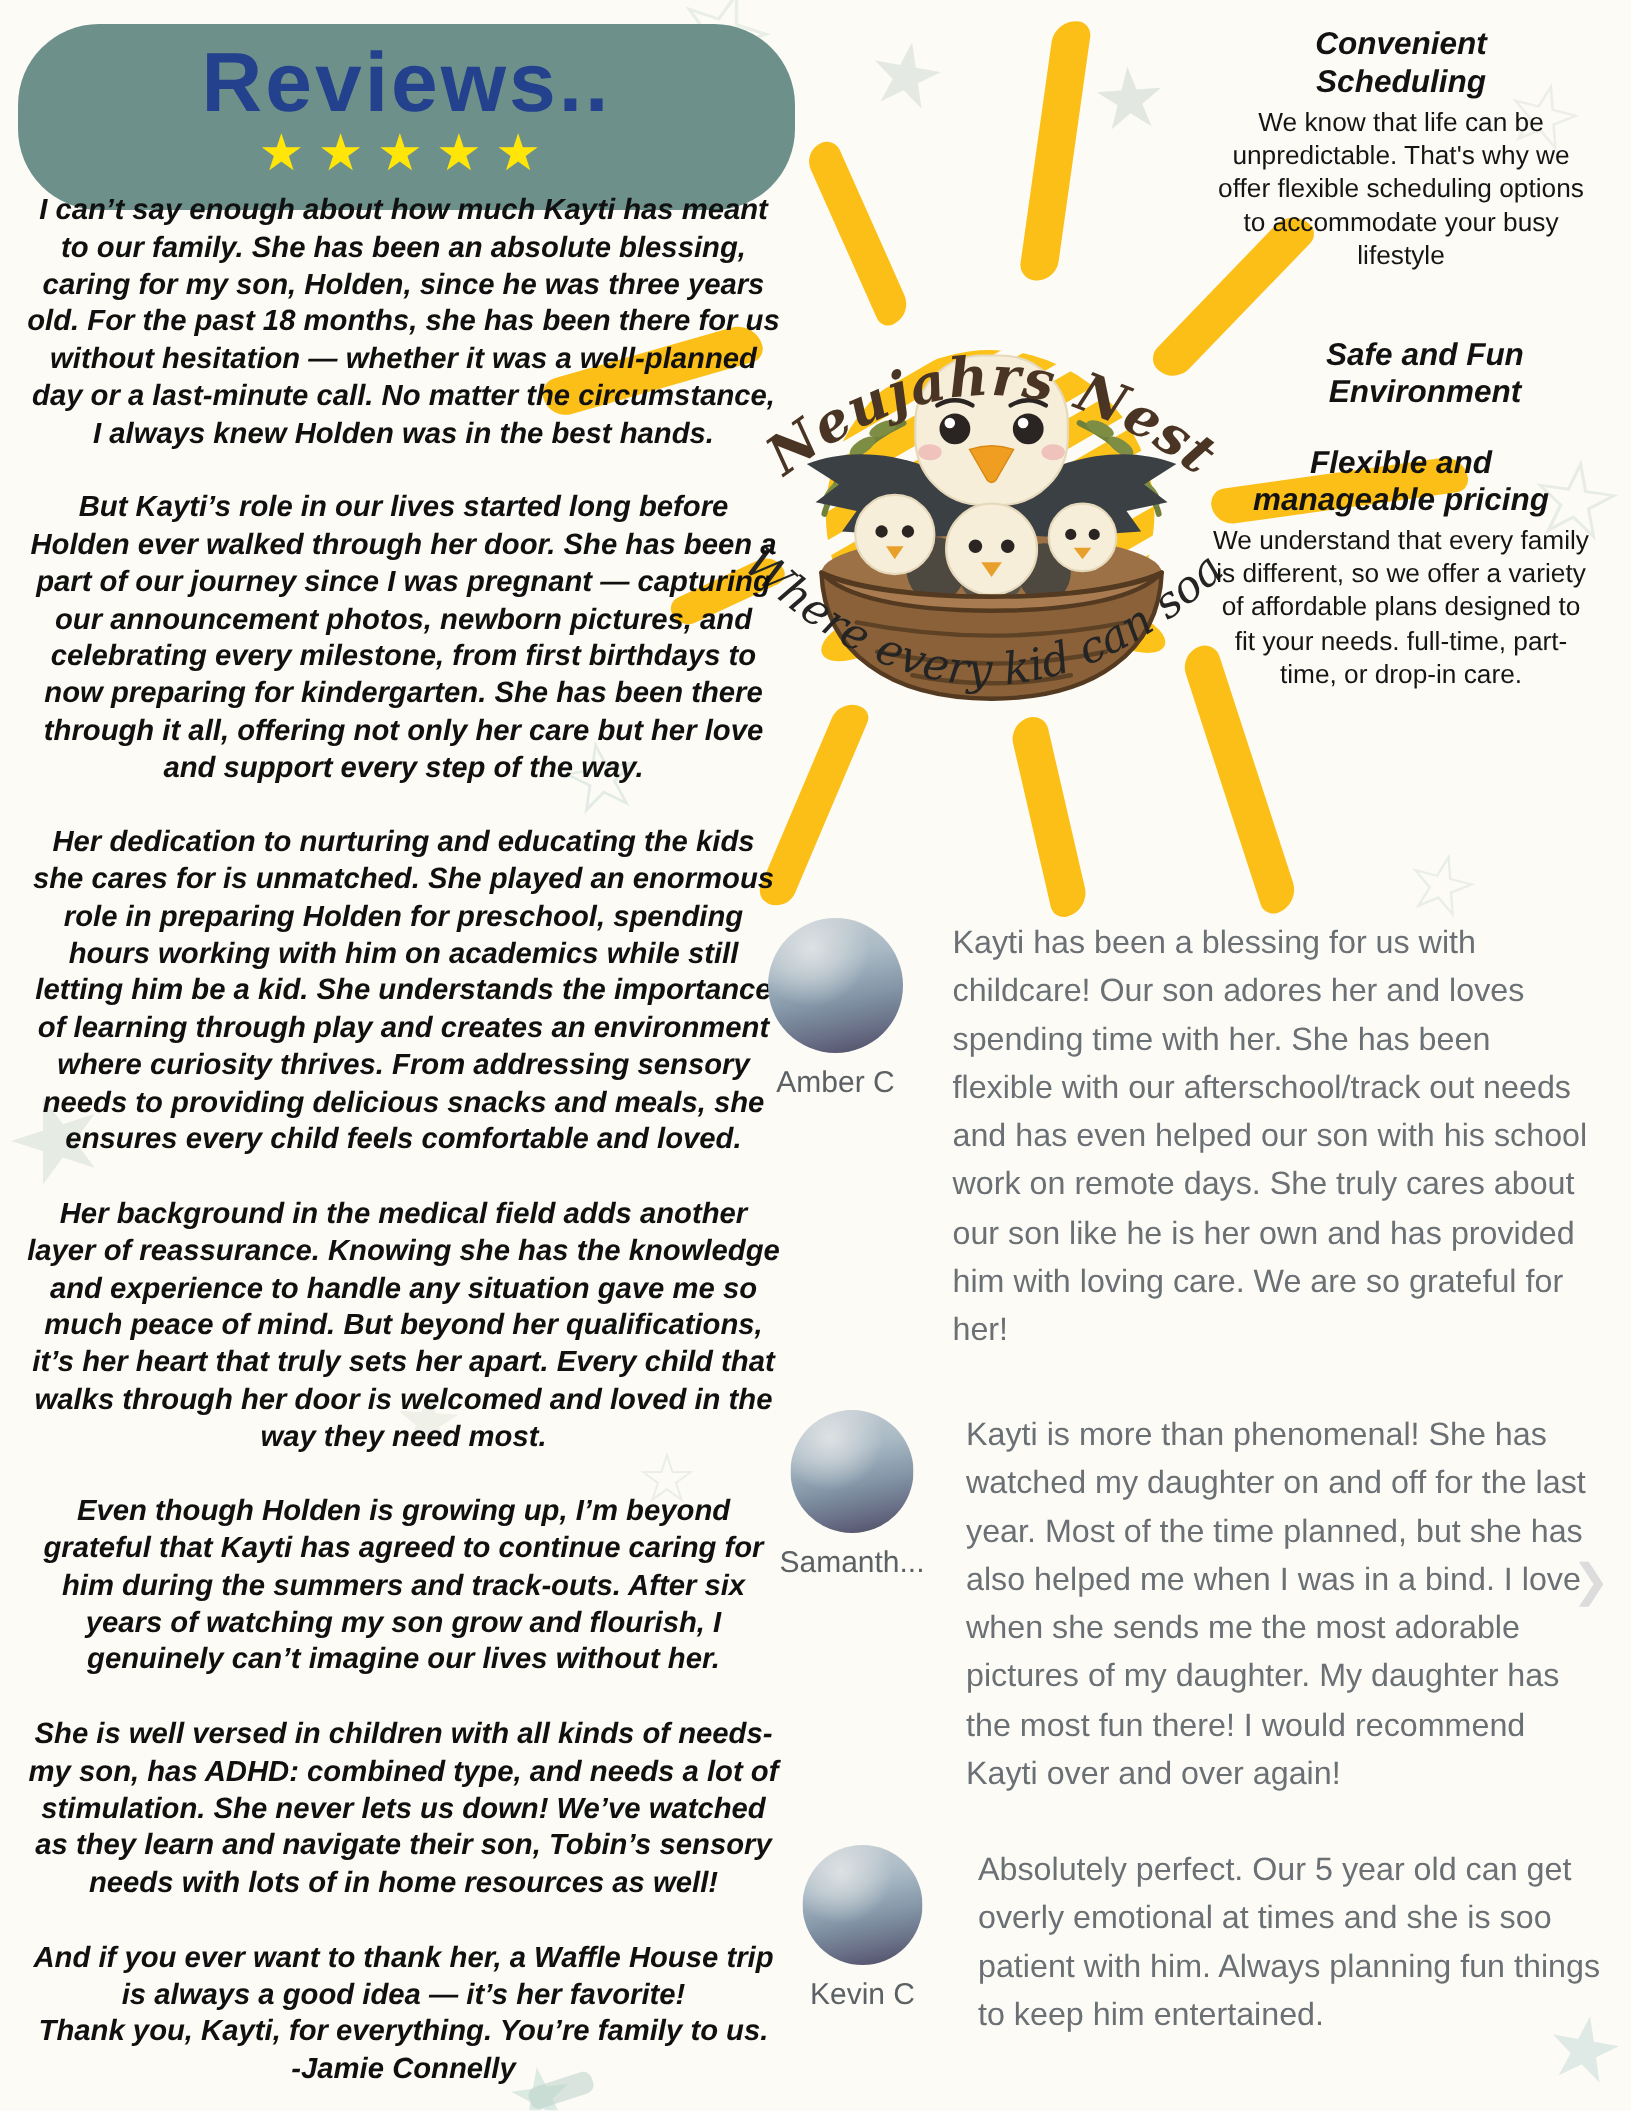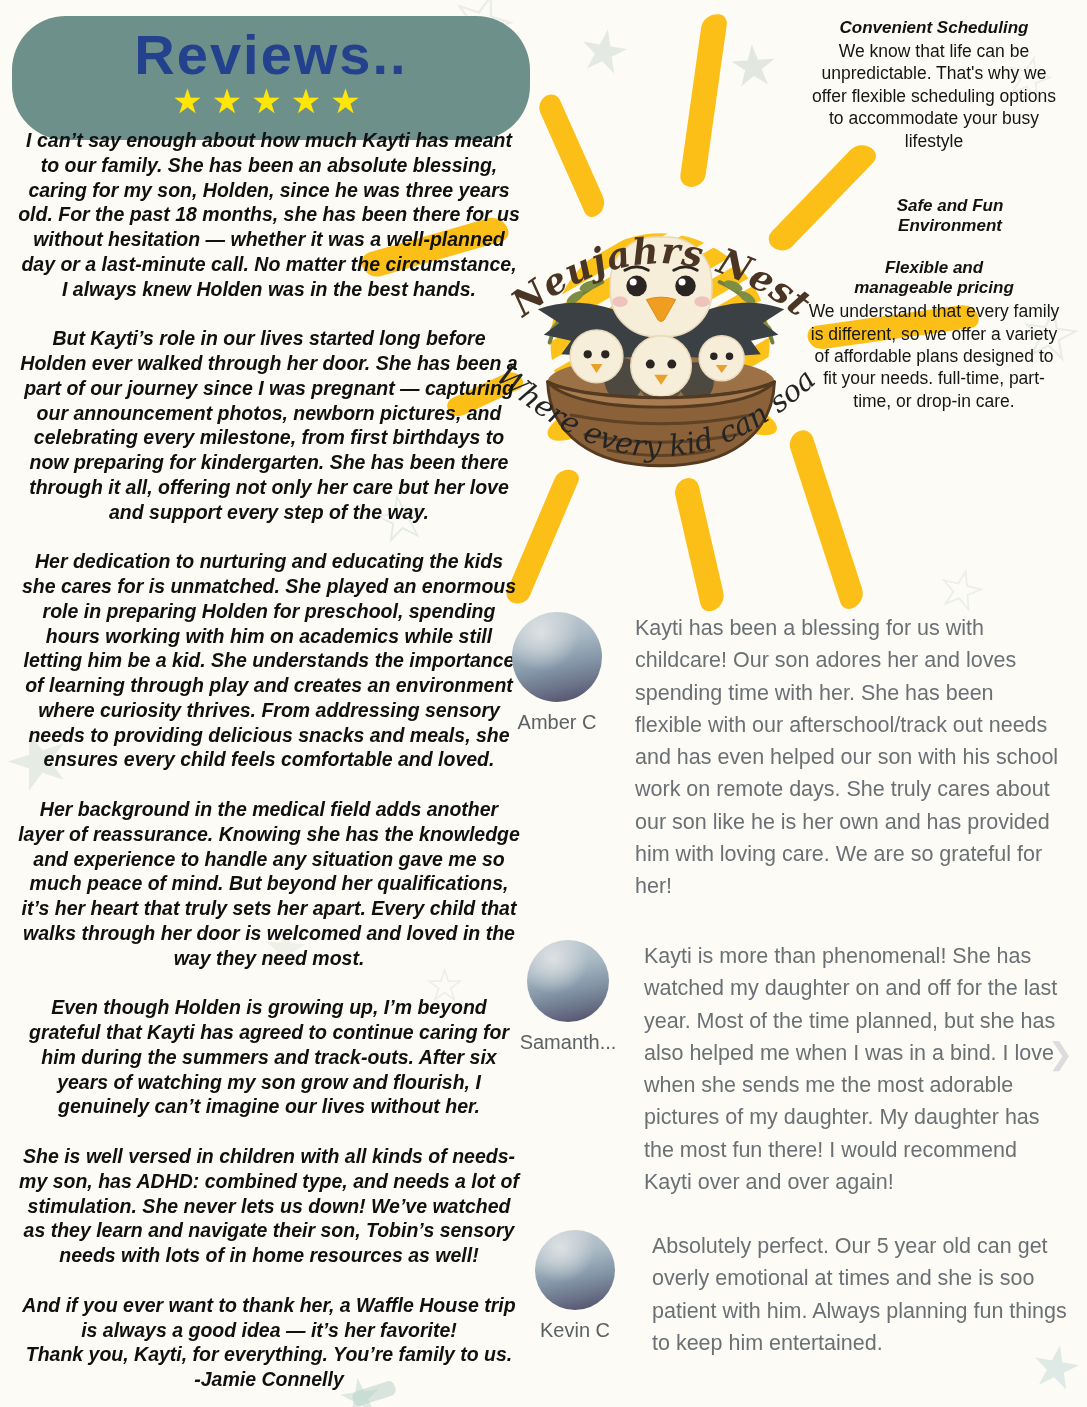--- a/index.html
+++ b/index.html
@@ -29,21 +29,21 @@
     font-size:19.5px; line-height:1.27; color:#101010;
   }
   .para{margin:0 0 25px 0;}
   .para.tight{margin:0;}
   
   .logo-svg{position:absolute; z-index:2; left:487px; top:188px; width:352px; height:362px;}
   
   .features{position:absolute; z-index:3; left:806px; top:18px; width:256px; text-align:center; color:#121212;}
   .feature h3{
     margin:0 auto 2px auto; max-width:200px;
-    font-size:17px; line-height:1.18; font-weight:bold; font-style:italic; color:#121212;
+    font-size:21px; line-height:1.18; font-weight:bold; font-style:italic; color:#121212;
   }
   .feature p{margin:0 auto; font-size:17.5px; line-height:1.28; color:#151515;}
   .feature.f2{margin-top:44px;margin-left:32px;}
   .feature.f3{margin-top:22px;text-align:center;}
   
   .review{position:absolute; z-index:3; display:flex; align-items:flex-start;}
   .who{display:flex; flex-direction:column; align-items:center; flex:0 0 auto;}
   .avatar{
     border-radius:50%;
     background:

